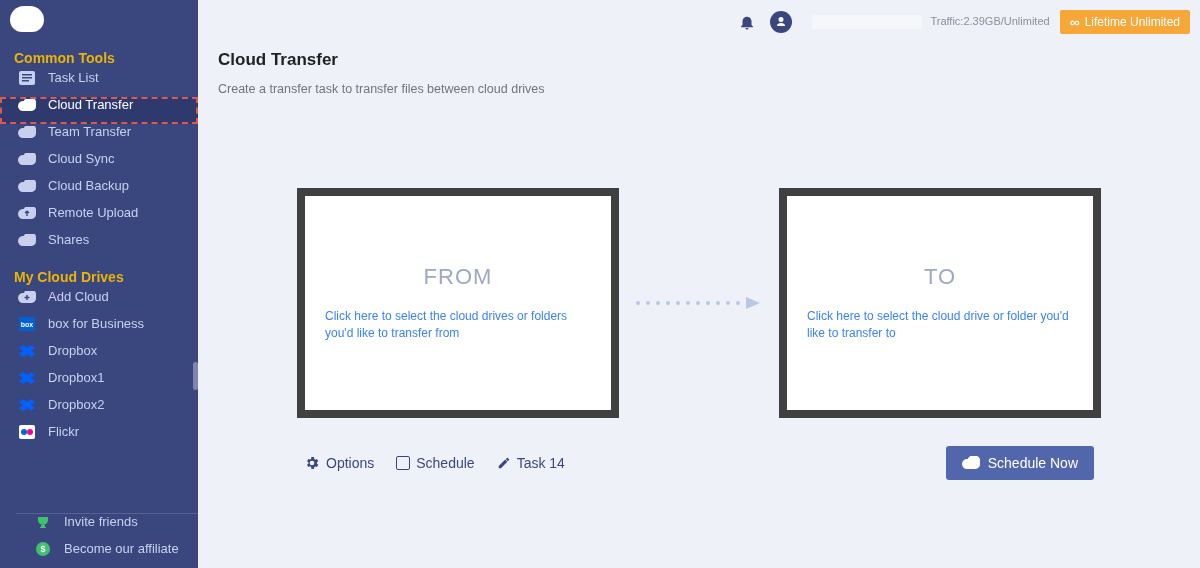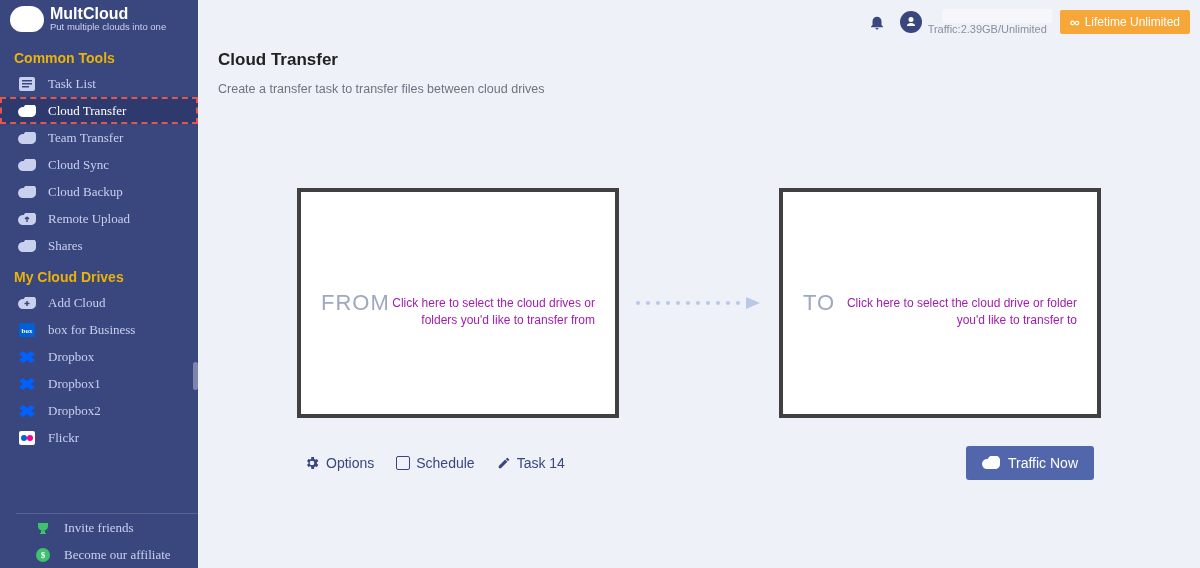--- a/index.html
+++ b/index.html
@@ -41,27 +41,26 @@
 
   .section-title {
     padding: 10px 14px 4px 14px;
     font-weight: 700;
     font-size: 14px;
     color: #eab308;
   }
 
   .nav-item {
     display: flex;
-    align-items: center;
+    align-items: flex-start;
     height: 27px;
     padding: 0 10px 0 18px;
     font-size: 13px;
     color: #c9d0ee;
     cursor: pointer;
-    font-family: Liberation Serif, serif;
   }
   .nav-item .ic {
     width: 18px; height: 16px; margin-right: 12px;
     display: inline-flex; align-items: center; justify-content: center;
   }
   .nav-item.selected {
     background: #2e3a6e;
     outline: 2px dashed #e2574c;
     outline-offset: -2px;
     color: #fff;
@@ -149,38 +148,38 @@
   .transfer-row {
     display: flex;
     align-items: center;
     justify-content: center;
     margin-top: 92px;
   }
   .panel {
     width: 322px;
     height: 230px;
     background: #fff;
-    border: 4px solid #404040;
-    display: flex;
-    flex-direction: row;
+    border: 8px solid #404040;
+    display: flex;
+    flex-direction: column;
     align-items: center;
     justify-content: center;
-    text-align: right;
+    text-align: left;
     padding: 10px 20px;
     cursor: pointer;
   }
   .panel .big {
     font-size: 22px;
     letter-spacing: 1px;
     color: #9ea8bf;
     font-weight: 400;
   }
   .panel .desc {
     font-size: 12px;
-    color: #a21caf;
+    color: #3b82f6;
     margin-top: 18px;
     line-height: 1.4;
   }
   .arrow-gap {
     width: 160px;
     display: flex;
     align-items: center;
     justify-content: center;
     color: #b9c8e6;
   }
@@ -220,24 +219,20 @@
 
   
   .ic svg, .icn svg, .iconbtn svg { display: block; }
 </style>
 </head>
 <body>
 
 <div class="sidebar">
   <div class="logo-row">
     <div class="logo-mark"></div>
-    <div class="logo-text">
-      <div class="t1">MultCloud</div>
-      <div class="t2">Put multiple clouds into one</div>
-    </div>
   </div>
 
   <div class="section-title">Common Tools</div>
 
   <div class="nav-item">
     <span class="ic">
       <svg width="16" height="14" viewBox="0 0 16 14">
           <rect x="0" y="0" width="16" height="14" rx="2" fill="#c9d0ee"></rect>
           <rect x="3" y="3" width="10" height="1.5" fill="#3a477f"></rect>
           <rect x="3" y="6" width="10" height="1.5" fill="#3a477f"></rect>
@@ -392,21 +387,21 @@
         <path fill="#3a477f" d="M12 22a2 2 0 0 0 2-2h-4a2 2 0 0 0 2 2zm6-6V11a6 6 0 1 0-12 0v5L4 18v1h16v-1z"></path>
       </svg>
   </span>
   <span class="iconbtn">
     <span class="avatar-circle">
       <svg width="12" height="12" viewBox="0 0 24 24">
           <path fill="#fff" d="M12 12a5 5 0 1 0-5-5 5 5 0 0 0 5 5zm0 2c-4 0-8 2-8 5v1h16v-1c0-3-4-5-8-5z"></path>
         </svg>
     </span>
   </span>
-  <div style="display:flex;flex-direction:column;align-items:flex-start;text-align:center;">
+  <div style="display:flex;flex-direction:row;align-items:flex-start;text-align:center;">
     <span class="username-ph"></span>
     <span class="traffic">Traffic:2.39GB/Unlimited</span>
   </div>
   <span class="lifetime-btn">
     <span class="inf">∞</span>
     <span>Lifetime Unlimited</span>
   </span>
 </div>
 
 <div class="main">
@@ -469,16 +464,16 @@
     </span>
 
     <span class="spacer"></span>
 
     <span class="transfer-now">
       <span class="icn">
         <svg width="18" height="14" viewBox="0 0 18 14">
             <path d="M14 13H5A5 5 0 1 1 5.8 3.06 5.5 5.5 0 0 1 18 8a5 5 0 0 1-4 5z" fill="#fff"></path>
           </svg>
       </span>
-      <span>Traffic Now</span>
+      <span>Schedule Now</span>
     </span>
   </div>
 </div>
 
 </body></html>

